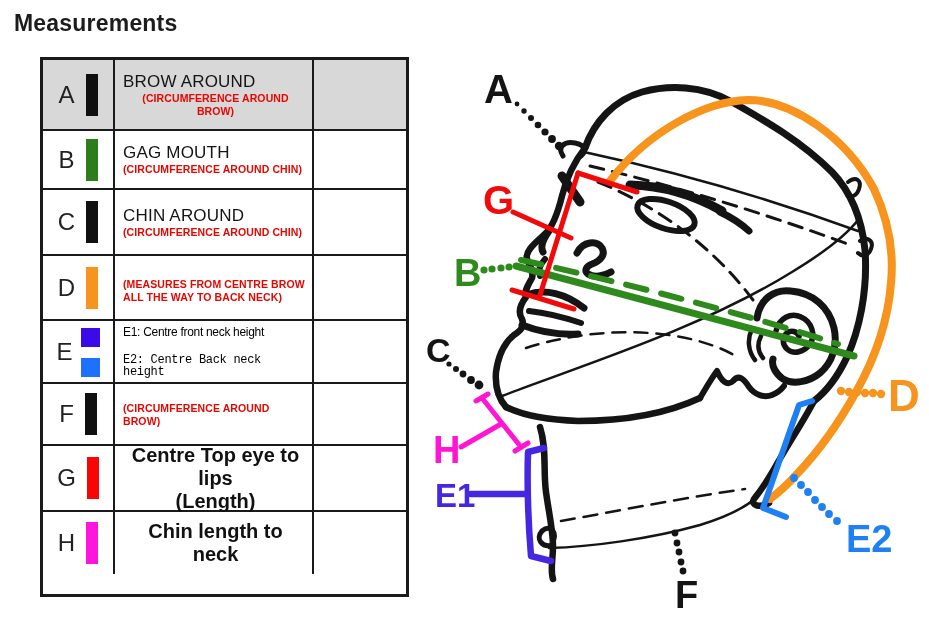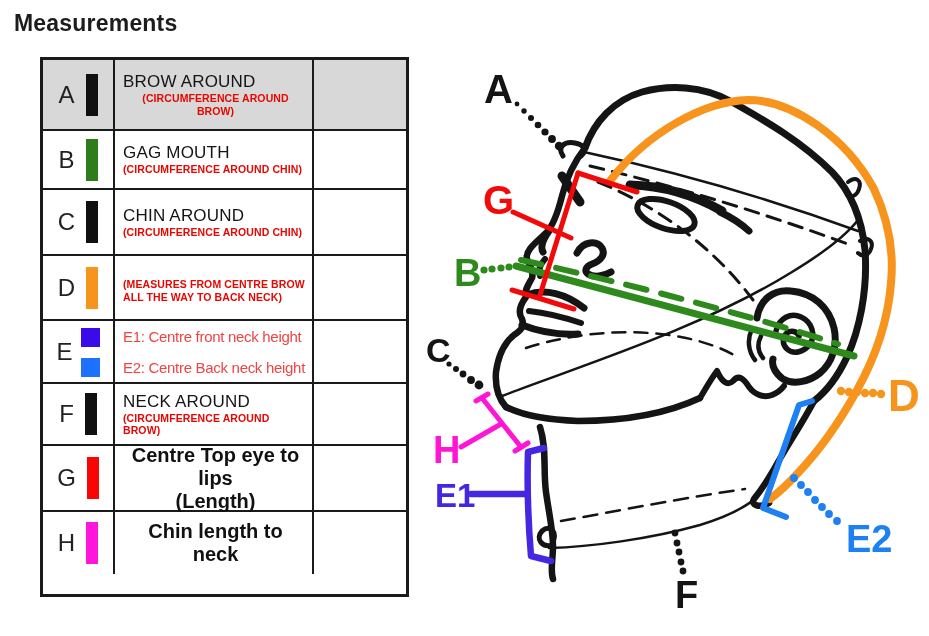--- a/index.html
+++ b/index.html
@@ -29,22 +29,22 @@
   .desc{width:199px;flex:0 0 199px;border-right:2.5px solid #1a1a1a;
         display:flex;flex-direction:column;justify-content:center;padding:2px 4px 2px 8px;}
   .val{flex:1 1 auto;}
   .letter{font-size:24px;font-weight:500;color:#222;}
   .bar{width:12px;height:42px;display:inline-block;}
   .rtitle{font-size:17px;font-weight:400;color:#141414;letter-spacing:.2px;line-height:1.12;}
   .rsub{font-size:10.5px;font-weight:700;line-height:1.18;margin-top:1px;letter-spacing:.1px;}
   .key-e{flex-direction:row;gap:8px;}
   .sq-col{display:flex;flex-direction:column;gap:11px;margin-top:2px;}
   .sq{width:19px;height:19px;display:inline-block;}
-  .eline{font-size:15px;font-weight:500;color:#ef4444;letter-spacing:-0.3px;line-height:1.0;}
-  .eline + .eline{margin-top:16px;}
+  .eline{font-size:12px;font-weight:500;color:#000000;letter-spacing:-0.3px;line-height:1.0;}
+  .eline + .eline{margin-top:16px;font-family:Liberation Mono, monospace;}
   .desc-plain{align-items:center;text-align:center;padding-left:8px;}
   .ptitle{font-size:20px;font-weight:700;color:#111;line-height:1.15;}
   
   .diagram-svg{position:absolute;left:0;top:0;}
   .lbl{font-family:"Liberation Sans", sans-serif;font-weight:800;}
 </style>
 </head>
 <body>
 
 <div class="page-title">Measurements</div>
@@ -112,21 +112,20 @@
     </div>
     <div class="cell val"></div>
   </div>
 
   <div class="trow r6">
     <div class="cell key">
       <span class="letter">F</span>
       <span class="bar" style="background: rgb(16, 16, 16);"></span>
     </div>
     <div class="cell desc">
-      <div class="rtitle">NECK AROUND</div>
       <div class="rsub" style="color: rgb(232, 6, 0);">(CIRCUMFERENCE AROUND BROW)</div>
     </div>
     <div class="cell val"></div>
   </div>
 
   <div class="trow r7">
     <div class="cell key">
       <span class="letter">G</span>
       <span class="bar" style="background: rgb(250, 5, 5);"></span>
     </div>

